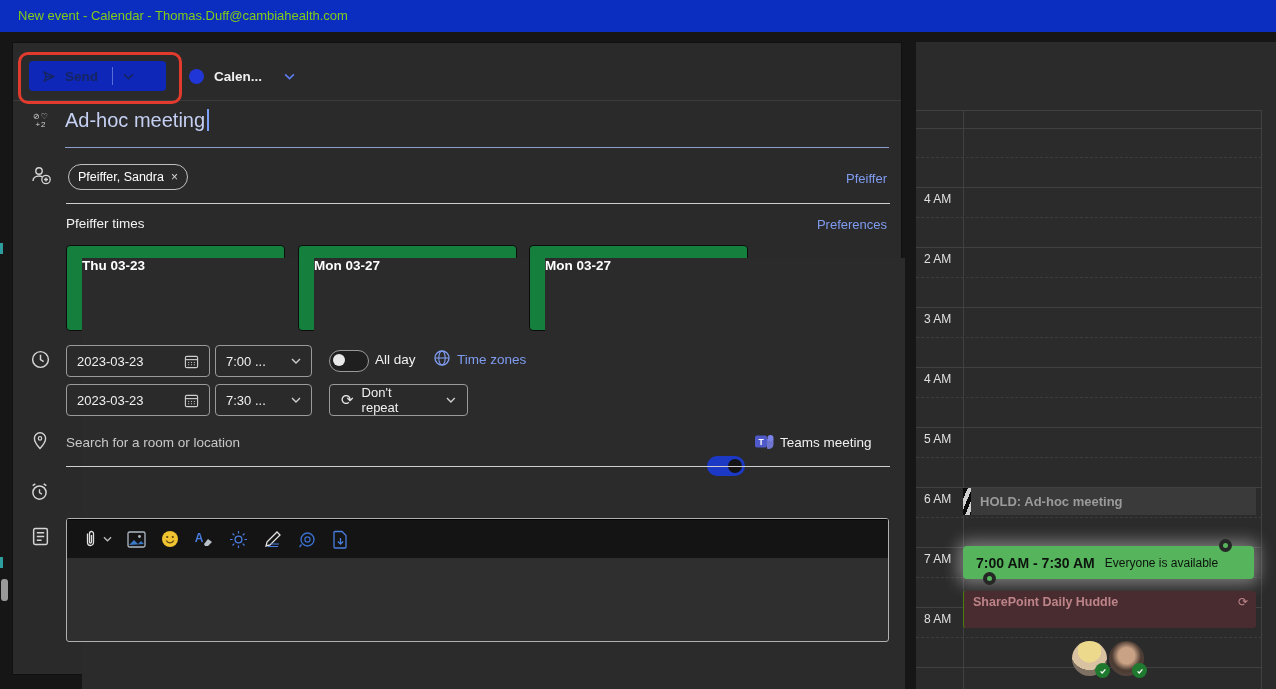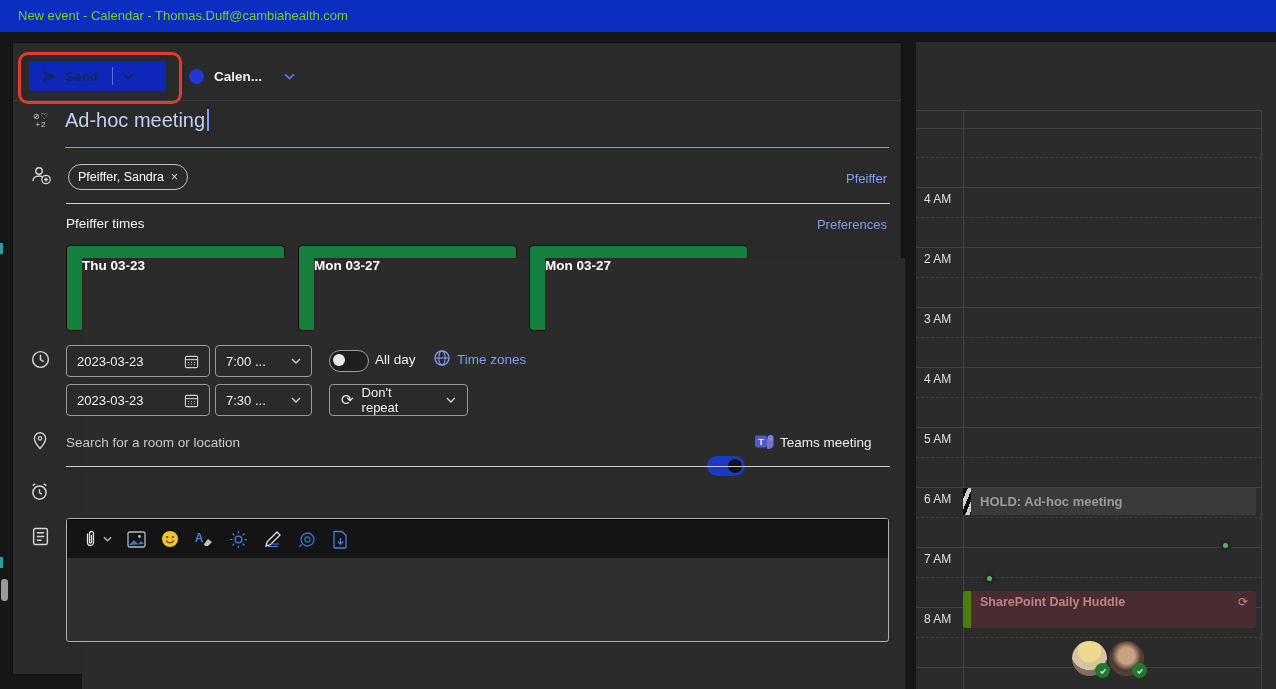--- a/index.html
+++ b/index.html
@@ -69,21 +69,21 @@
   .ev-hold{left:47px;top:446px;width:293px;height:27px;background:#3a3a3a;display:flex;align-items:center;
            border-left:8px solid transparent;box-sizing:border-box;
            border-image:repeating-linear-gradient(135deg,#0a0a0a 0 3px,#cfcfcf 3px 6px) 8;}
   .ev-hold .t{font-size:13px;font-weight:bold;color:#9b9b9b;margin-left:9px;white-space:nowrap;}
   .ev-sel{left:47px;top:504px;width:291px;height:33px;background:#55b45c;border-radius:4px;
           box-shadow:0 0 16px 5px rgba(255,255,255,.38);display:flex;align-items:center;color:#0d140d;}
   .ev-sel .tm{font-size:14px;font-weight:bold;margin-left:13px;white-space:nowrap;}
   .ev-sel .nt{font-size:12px;margin-left:10px;white-space:nowrap;}
   .handle{position:absolute;width:13px;height:13px;border-radius:50%;background:#262626;display:flex;align-items:center;justify-content:center;}
   .handle::after{content:"";width:5px;height:5px;border-radius:50%;background:#55b45c;}
-  .ev-busy{left:47px;top:549px;width:293px;height:37px;background:#492c2f;border-left:8px solid #4d7c0f;border-radius:3px;box-sizing:border-box;}
+  .ev-busy{left:47px;top:549px;width:293px;height:37px;background:#492c2f;border-left:1px solid #4d7c0f;border-radius:3px;box-sizing:border-box;}
   .ev-busy .t{font-size:12.5px;font-weight:bold;color:#bd8489;margin:4px 0 0 9px;white-space:nowrap;}
   .ev-busy .rec{position:absolute;right:8px;top:4px;font-size:12px;color:#bd8489;}
   .avatar{position:absolute;width:35px;height:35px;border-radius:50%;}
   .av1{background:radial-gradient(circle at 50% 28%,#ecd98b 0 38%,#d9c2a2 39% 62%,#7e7062 63%);}
   .av2{background:radial-gradient(circle at 50% 42%,#c9a184 0 30%,#4a3a32 55%,#5c5048 100%);}
   .badge{position:absolute;width:15px;height:15px;border-radius:50%;background:#1f7a2f;display:flex;align-items:center;justify-content:center;right:-3px;bottom:-2px;}
 </style>
 </head>
 <body>
 
@@ -326,20 +326,24 @@
       <div class="hour-label" style="top: 390px;">5 AM</div>
       <div class="hour-label" style="top: 450px;">6 AM</div>
       <div class="hour-label" style="top: 510px;">7 AM</div>
       <div class="hour-label" style="top: 570px;">8 AM</div>
     </div>
 
   <div class="a ev-hold">
     <span class="t">HOLD: Ad-hoc meeting</span>
   </div>
 
+  <div class="a ev-sel">
+    <span class="tm">7:00 AM - 7:30 AM</span>
+    <span class="nt">Everyone is available</span>
+  </div>
   <div class="handle" style="left:303px;top:497px"></div>
   <div class="handle" style="left:67px;top:530px"></div>
 
   <div class="a ev-busy">
     <div class="t">SharePoint Daily Huddle</div>
     <span class="rec">⟳</span>
   </div>
 
   <div class="avatar av1" style="left:156px;top:599px">
     <span class="badge">

